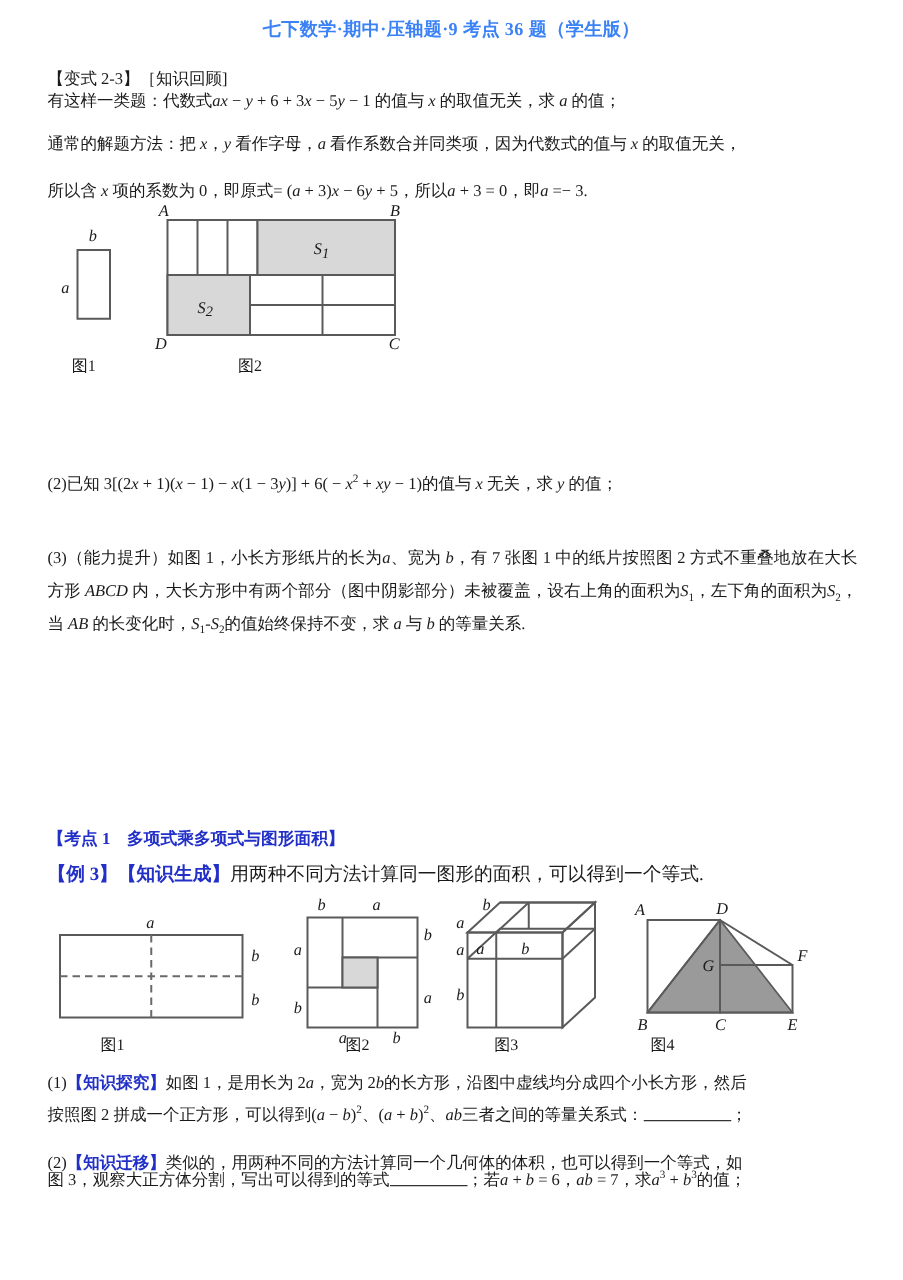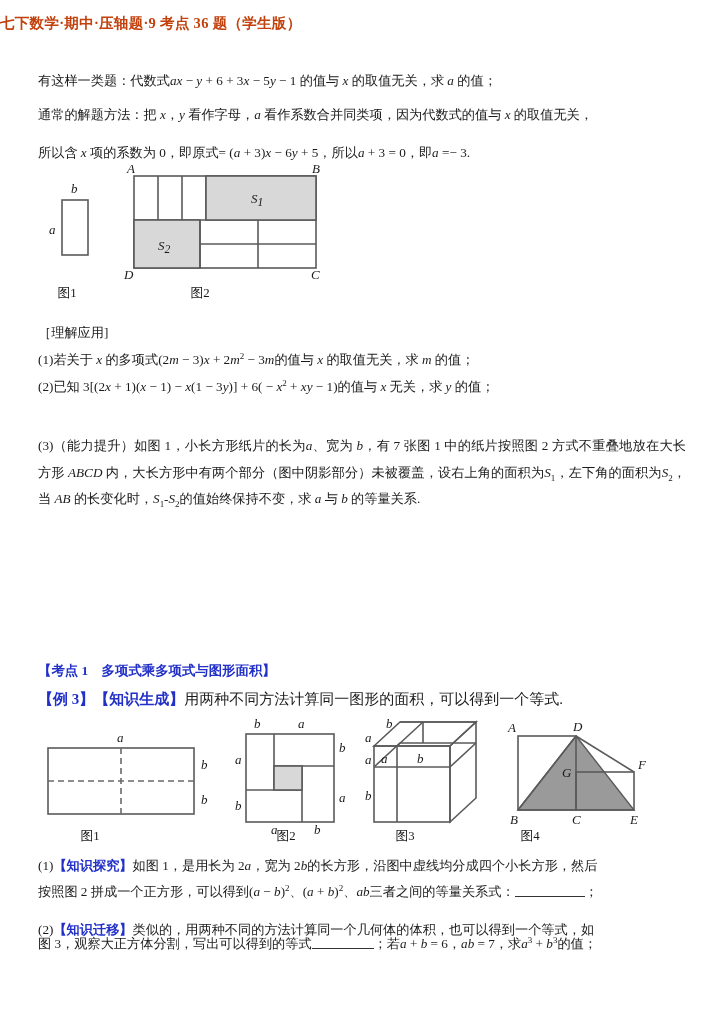--- a/index.html
+++ b/index.html
@@ -11,21 +11,22 @@
     font-family: "Liberation Serif", "DejaVu Serif", serif;
     color: #1a1a1a;
     overflow: hidden;
     position: relative;
   }
   .page { position: relative; width: 722px; height: 1024px; }
 
   .doc-title {
     position: absolute;
     top: 14px; left: 0; right: 0;
-    color: #c2410c;
+    text-align: center;
+    color: #3b82f6;
     font-weight: bold;
     font-size: 14.5px;
     letter-spacing: .3px;
     font-family: "Liberation Serif", "DejaVu Serif", serif;
   }
 
   .body-text {
     position: absolute;
     left: 38px;
     width: 648px;
@@ -83,20 +84,23 @@
   .lbl-s { font-family: "Liberation Serif","DejaVu Serif",serif; font-style: italic; font-size: 11.5px; fill: #1a1a1a; }
   .blank { display:inline-block; border-bottom:1px solid #333; width:70px; height:13px; vertical-align:-1px; }
 </style>
 </head>
 <body>
 
 <div class="page">
 
   <div class="doc-title">七下数学·期中·压轴题·9 考点 36 题（学生版）</div>
 
+  <div class="body-text" style="top:50px;">
+    <span class="line">【变式 2-3】［知识回顾]</span>
+  </div>
 
   <div class="body-text" style="top:68px;">
     <span class="line">有这样一类题：代数式<i>ax</i> − <i>y</i> + 6 + 3<i>x</i> − 5<i>y</i> − 1 的值与 <i>x</i> 的取值无关，求 <i>a</i> 的值；</span>
   </div>
   <div class="body-text" style="top:102px;">
     <span class="line">通常的解题方法：把 <i>x</i>，<i>y</i> 看作字母，<i>a</i> 看作系数合并同类项，因为代数式的值与 <i>x</i> 的取值无关，</span>
   </div>
   <div class="body-text" style="top:128px;margin-top:12px;">
     <span class="line">所以含 <i>x</i> 项的系数为 0，即原式= (<i>a</i> + 3)<i>x</i> − 6<i>y</i> + 5，所以<i>a</i> + 3 = 0，即<i>a</i> =− 3.</span>
   </div>
@@ -128,26 +132,20 @@
 
       <text class="lbl" x="89" y="11">A</text>
       <text class="lbl" x="274" y="11">B</text>
       <text class="lbl" x="273" y="117">C</text>
       <text class="lbl" x="86" y="117">D</text>
     </svg>
   </div>
   <div class="fig-caption" style="left:42px; top:285px; width:50px;">图1</div>
   <div class="fig-caption" style="left:175px; top:285px; width:50px;">图2</div>
 
-  <div class="body-text" style="top:320px;">
-    <span class="line">［理解应用]</span>
-  </div>
-  <div class="body-text" style="top:347px;">
-    <span class="line">(1)若关于 <i>x</i> 的多项式(2<i>m</i> − 3)<i>x</i> + 2<i>m</i><sup>2</sup> − 3<i>m</i>的值与 <i>x</i> 的取值无关，求 <i>m</i> 的值；</span>
-  </div>
   <div class="body-text" style="top:374px;">
     <span class="line">(2)已知 3[(2<i>x</i> + 1)(<i>x</i> − 1) − <i>x</i>(1 − 3<i>y</i>)] + 6( − <i>x</i><sup>2</sup> + <i>xy</i> − 1)的值与 <i>x</i> 无关，求 <i>y</i> 的值；</span>
   </div>
   <div class="body-text wrapline" style="top:401px; line-height:26.5px; text-align:justify; text-justify:inter-ideograph;margin-top:32px;">
     (3)（能力提升）如图 1，小长方形纸片的长为<i>a</i>、宽为 <i>b</i>，有 7 张图 1 中的纸片按照图 2 方式不重叠地放在大长方形 <i>ABCD</i> 内，大长方形中有两个部分（图中阴影部分）未被覆盖，设右上角的面积为<i>S</i><sub>1</sub>，左下角的面积为<i>S</i><sub>2</sub>，当 <i>AB</i> 的长变化时，<i>S</i><sub>1</sub>-<i>S</i><sub>2</sub>的值始终保持不变，求 <i>a</i> 与 <i>b</i> 的等量关系.
   </div>
 
   <div class="kp-head" style="top:662px;">【考点 1　多项式乘多项式与图形面积】</div>
   <div class="ex-head" style="top:690px;">
     <span class="blue">【例 3】</span><span class="blue">【知识生成】</span><span>用两种不同方法计算同一图形的面积，可以得到一个等式.</span>

